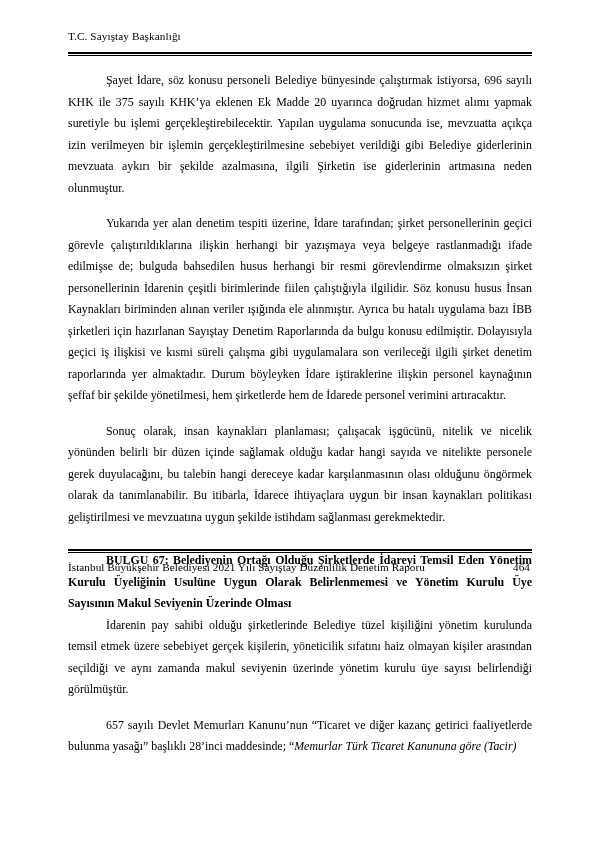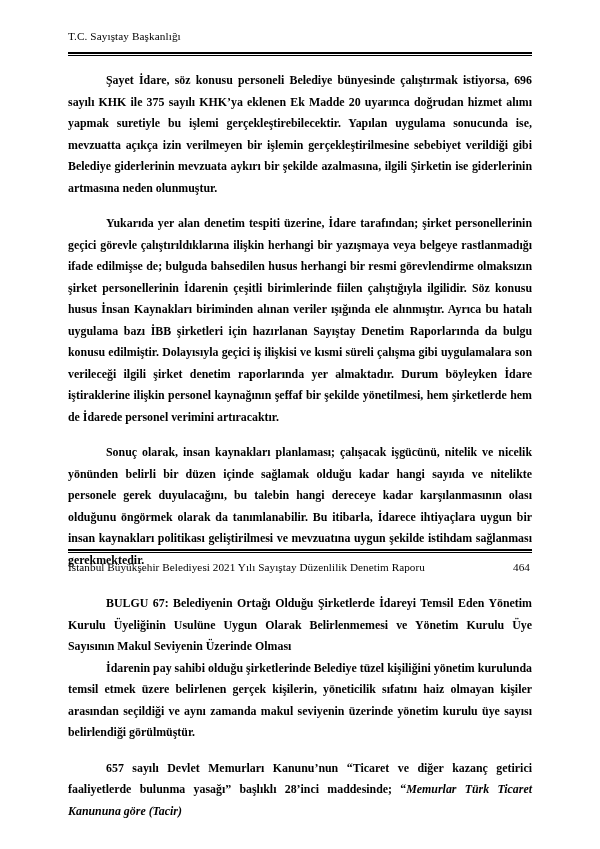--- a/index.html
+++ b/index.html
@@ -55,21 +55,20 @@
   }
 
   p.para {
     margin: 0 0 14px 0;
     text-align: justify;
     text-justify: inter-word;
     text-indent: 38px;
     font-size: 11.9px;
     line-height: 21.5px;
     hyphens: none;
-    font-weight: bold;
   }
   p.para:last-child { margin-bottom: 16px; }
 
   h2.bulgu {
     margin: 22px 0 0 0;
     text-align: justify;
     text-indent: 38px;
     font-size: 11.9px;
     line-height: 21.5px;
     font-weight: bold;
@@ -112,21 +111,21 @@
   <div class="content">
 
     <p class="para">Şayet İdare, söz konusu personeli Belediye bünyesinde çalıştırmak istiyorsa, 696 sayılı KHK ile 375 sayılı KHK’ya eklenen Ek Madde 20 uyarınca doğrudan hizmet alımı yapmak suretiyle bu işlemi gerçekleştirebilecektir. Yapılan uygulama sonucunda ise, mevzuatta açıkça izin verilmeyen bir işlemin gerçekleştirilmesine sebebiyet verildiği gibi Belediye giderlerinin mevzuata aykırı bir şekilde azalmasına, ilgili Şirketin ise giderlerinin artmasına neden olunmuştur.</p>
 
     <p class="para">Yukarıda yer alan denetim tespiti üzerine, İdare tarafından; şirket personellerinin geçici görevle çalıştırıldıklarına ilişkin herhangi bir yazışmaya veya belgeye rastlanmadığı ifade edilmişse de; bulguda bahsedilen husus herhangi bir resmi görevlendirme olmaksızın şirket personellerinin İdarenin çeşitli birimlerinde fiilen çalıştığıyla ilgilidir. Söz konusu husus İnsan Kaynakları biriminden alınan veriler ışığında ele alınmıştır. Ayrıca bu hatalı uygulama bazı İBB şirketleri için hazırlanan Sayıştay Denetim Raporlarında da bulgu konusu edilmiştir. Dolayısıyla geçici iş ilişkisi ve kısmi süreli çalışma gibi uygulamalara son verileceği ilgili şirket denetim raporlarında yer almaktadır. Durum böyleyken İdare iştiraklerine ilişkin personel kaynağının şeffaf bir şekilde yönetilmesi, hem şirketlerde hem de İdarede personel verimini artıracaktır.</p>
 
     <p class="para">Sonuç olarak, insan kaynakları planlaması; çalışacak işgücünü, nitelik ve nicelik yönünden belirli bir düzen içinde sağlamak olduğu kadar hangi sayıda ve nitelikte personele gerek duyulacağını, bu talebin hangi dereceye kadar karşılanmasının olası olduğunu öngörmek olarak da tanımlanabilir. Bu itibarla, İdarece ihtiyaçlara uygun bir insan kaynakları politikası geliştirilmesi ve mevzuatına uygun şekilde istihdam sağlanması gerekmektedir.</p>
 
     <h2 class="bulgu">BULGU 67: Belediyenin Ortağı Olduğu Şirketlerde İdareyi Temsil Eden Yönetim Kurulu Üyeliğinin Usulüne Uygun Olarak Belirlenmemesi ve Yönetim Kurulu Üye Sayısının Makul Seviyenin Üzerinde Olması</h2>
 
-    <p class="para">İdarenin pay sahibi olduğu şirketlerinde Belediye tüzel kişiliğini yönetim kurulunda temsil etmek üzere belirlenen gerçek kişilerin, yöneticilik sıfatını haiz olmayan kişiler arasından seçildiği ve aynı zamanda makul seviyenin üzerinde yönetim kurulu üye sayısı belirlendiği görülmüştür.</p>
+    <p class="para">İdarenin pay sahibi olduğu şirketlerinde Belediye tüzel kişiliğini yönetim kurulunda temsil etmek üzere sebebiyet gerçek kişilerin, yöneticilik sıfatını haiz olmayan kişiler arasından seçildiği ve aynı zamanda makul seviyenin üzerinde yönetim kurulu üye sayısı belirlendiği görülmüştür.</p>
 
     <p class="para"><span>657 sayılı Devlet Memurları Kanunu’nun “Ticaret ve diğer kazanç getirici faaliyetlerde bulunma yasağı” başlıklı 28’inci maddesinde; </span><span>“</span><span class="it">Memurlar Türk Ticaret Kanununa göre (Tacir)</span></p>
 
   </div>
 
   <div class="footer">
     <div class="rule-double"></div>
     <div class="footer-row">
       <span class="footer-text">İstanbul Büyükşehir Belediyesi 2021 Yılı Sayıştay Düzenlilik Denetim Raporu</span>
       <span class="footer-page">464</span>

